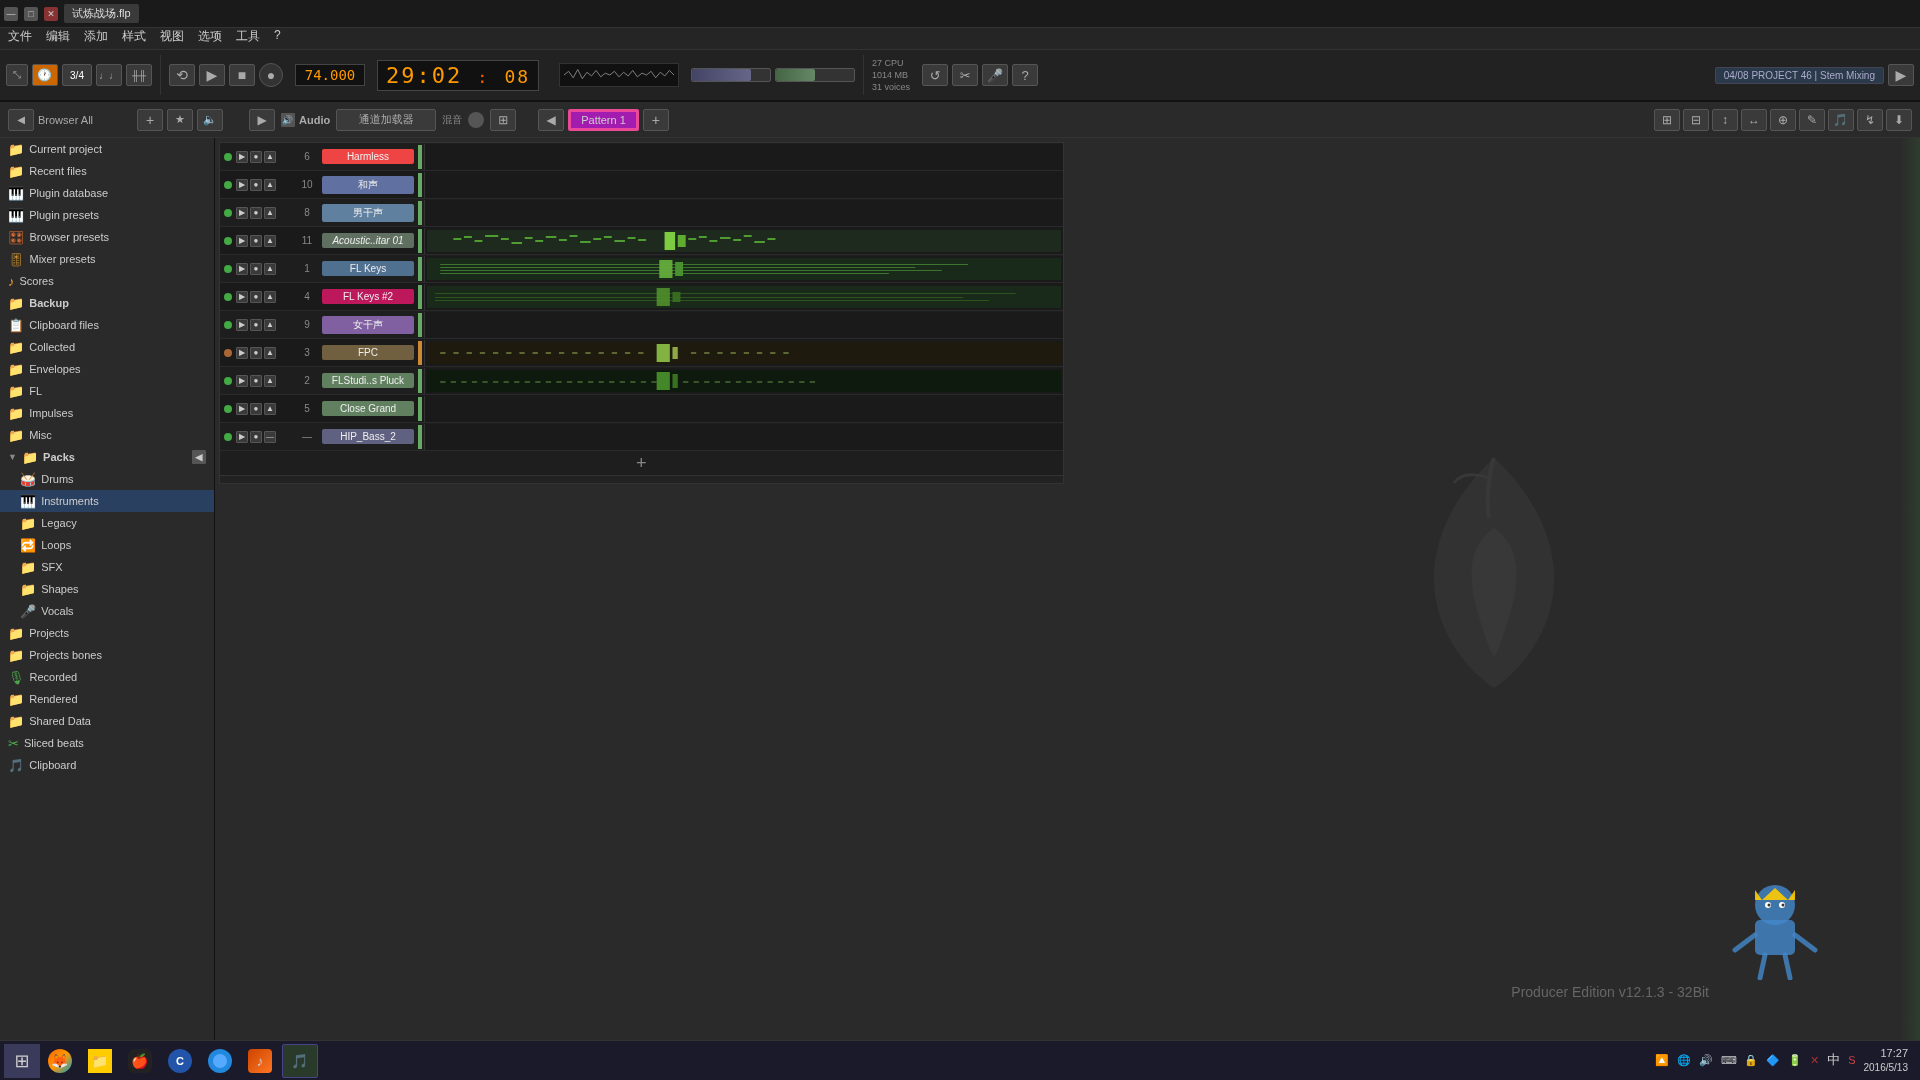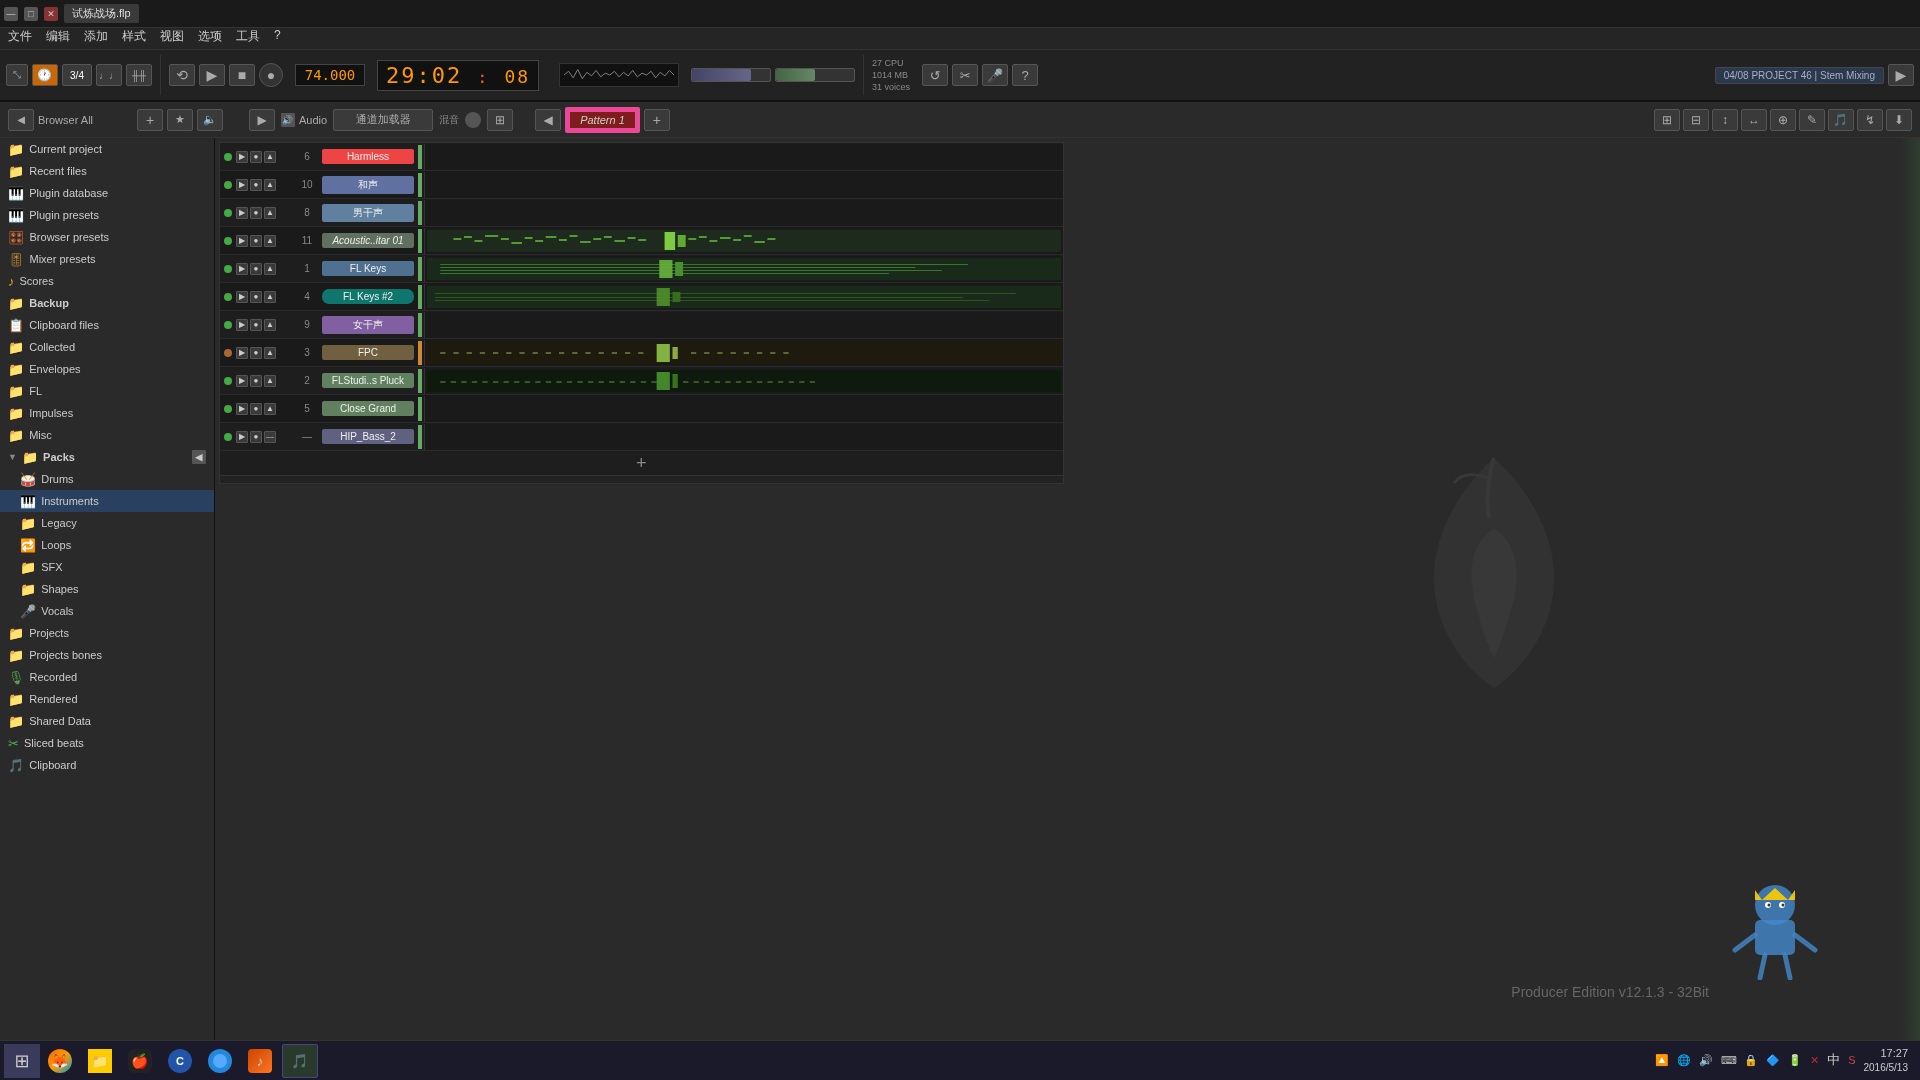--- a/index.html
+++ b/index.html
@@ -224,21 +224,21 @@
       text-overflow: ellipsis;
       max-width: 95px;
       display: block;
       text-align: center;
     }
     .ch-name-btn.harmless { background: #ef4444; }
     .ch-name-btn.and-sheng { background: #6070a0; font-family: Liberation Mono, monospace; }
     .ch-name-btn.nan-gan { background: #6080a0; }
     .ch-name-btn.acoustic { background: #607060; font-style: italic; }
     .ch-name-btn.fl-keys { background: #507090; }
-    .ch-name-btn.fl-keys2 { background: #0f766e; border-radius: 7px; }
+    .ch-name-btn.fl-keys2 { background: #be185d; }
     .ch-name-btn.nv { background: #8060a0; }
     .ch-name-btn.fpc { background: #706040; }
     .ch-name-btn.fl-pluck { background: #608060; }
     .ch-name-btn.close-grand { background: #608060; }
     .ch-name-btn.hip-bass { background: #606080; }
 
     .pattern-area {
       flex: 1;
       background: #1a1a1a;
       position: relative;
@@ -470,32 +470,32 @@
     <span style="color:#aaa;font-size:11px;">Browser All</span>
     <div class="transport-btn" style="margin-left:auto;font-size:14px;">+</div>
     <div class="transport-btn" style="font-size:11px;">★</div>
     <div class="transport-btn" style="font-size:11px;">🔈</div>
   </div>
 
   <div style="flex:1;display:flex;align-items:center;gap:6px;padding-left:20px;">
     <div class="transport-btn" style="font-size:12px;">▶</div>
     <div style="display:flex;align-items:center;gap:4px;">
       <div style="width:14px;height:14px;background:#555;display:flex;align-items:center;justify-content:center;font-size:9px;border-radius:1px;">🔊</div>
-      <span style="color:#aaa;">Audio</span>
+      <span style="color:#aaa;font-weight:bold;">Audio</span>
     </div>
     <div style="width:100px;height:22px;background:#3a3a3a;border:1px solid #555;border-radius:2px;display:flex;align-items:center;justify-content:center;cursor:pointer;">
       <span style="font-size:11px;color:#aaa;">通道加载器</span>
     </div>
     <span style="color:#888;font-size:10px;">混音</span>
     <div style="width:16px;height:16px;background:#555;border-radius:50%;cursor:pointer;"></div>
     <div class="transport-btn" style="font-size:12px;">⊞</div>
 
     <div style="margin-left:16px;display:flex;align-items:center;gap:4px;">
       <div class="transport-btn" style="font-size:12px;">◀</div>
-      <div style="background:#7f1d1d;border:5px solid #ec4899;padding:2px 10px;border-radius:2px;cursor:pointer;font-style:italic;">Pattern 1</div>
+      <div style="background:#a21caf;border:3px solid #ec4899;padding:2px 10px;border-radius:2px;cursor:pointer;">Pattern 1</div>
       <div class="transport-btn" style="font-size:14px;">+</div>
     </div>
 
     <div style="display:flex;align-items:center;gap:3px;margin-left:auto;">
       <div class="transport-btn">⊞</div>
       <div class="transport-btn">⊟</div>
       <div class="transport-btn">↕</div>
       <div class="transport-btn">↔</div>
       <div class="transport-btn">⊕</div>
       <div class="transport-btn">✎</div>

